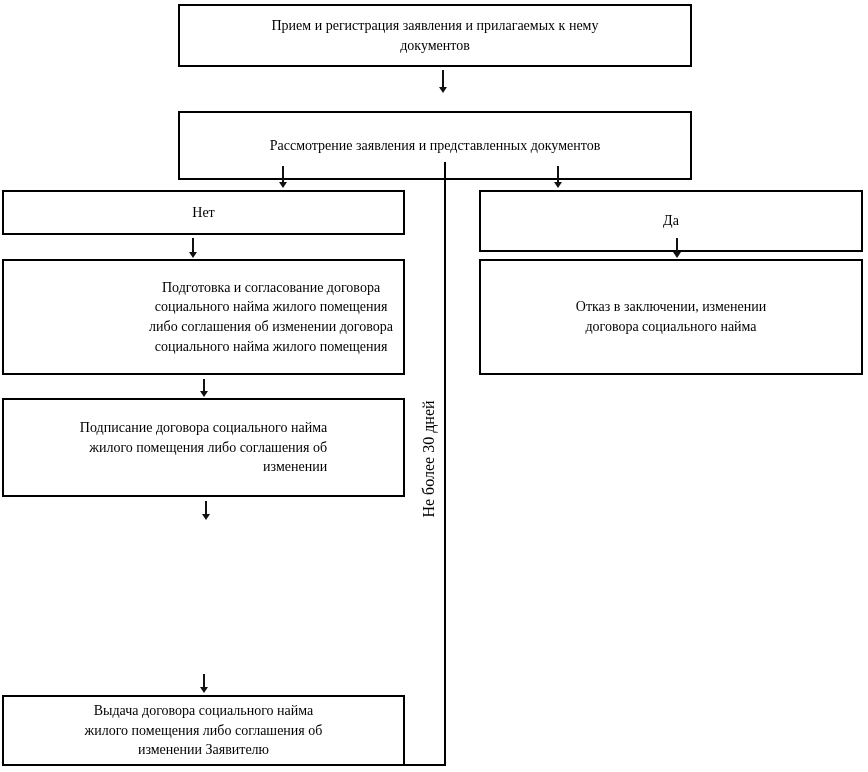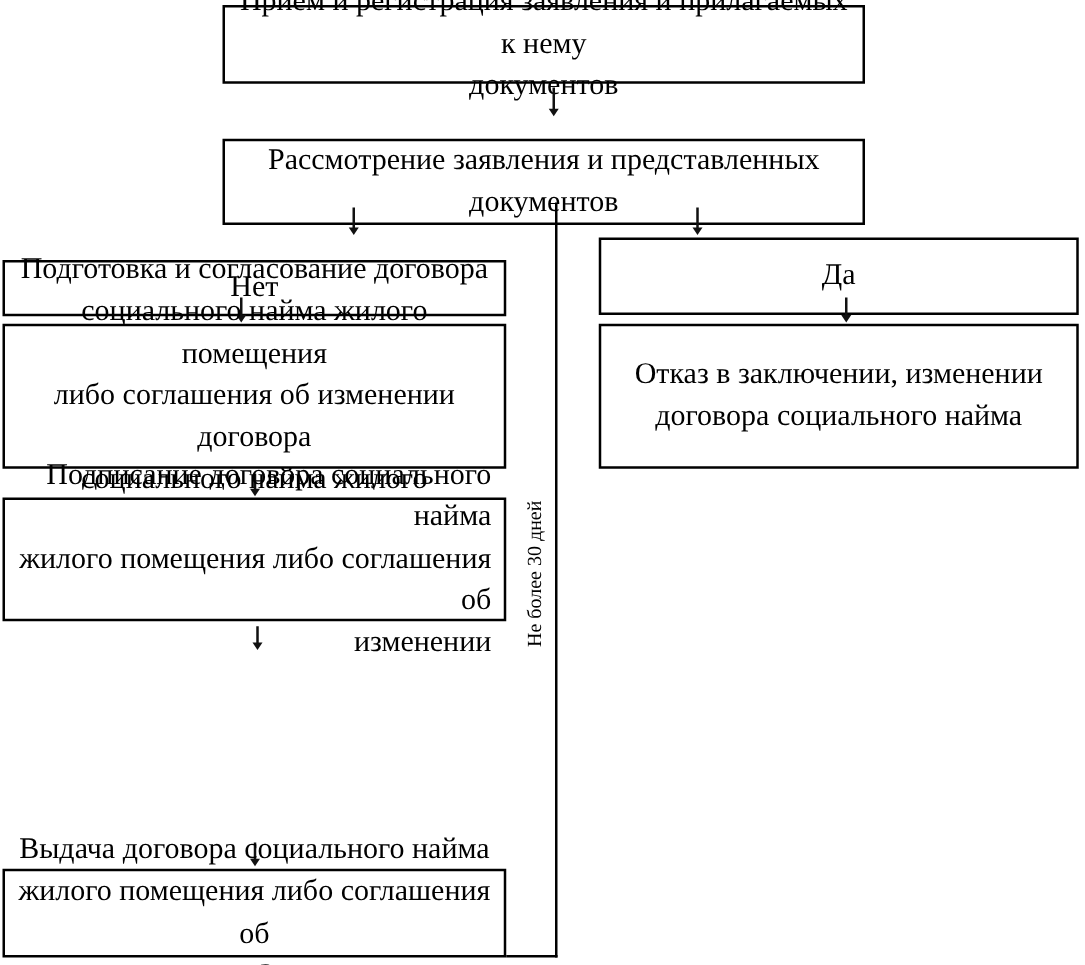--- a/index.html
+++ b/index.html
@@ -18,34 +18,34 @@
   }
   .box {
     position: absolute;
     box-sizing: border-box;
     border: 2px solid #000000;
     background: #ffffff;
     display: flex;
     align-items: center;
     justify-content: center;
     text-align: center;
-    font-size: 24px;
+    font-size: 14px;
     line-height: 1.4;
     padding: 0 10px;
   }
   .box span {
     white-space: pre-line;
     display: block;
   }
   
   .b-intake   { left: 178px; top: 4px;   width: 514px; height: 63px;  padding: 0 6px; }
   .b-review   { left: 178px; top: 111px;  width: 514px; height: 69px; }
-  .b-no       { left: 2px;   top: 190px; width: 403px; height: 45px; margin-top: 18px; }
+  .b-no       { left: 2px;   top: 190px; width: 403px; height: 45px; }
   .b-yes      { left: 479px; top: 190px; width: 384px; height: 62px; }
-  .b-prepare  { left: 2px;   top: 259px; width: 403px; height: 116px; }
+  .b-prepare  { left: 2px;   top: 259px; width: 403px; height: 116px; justify-content: flex-end; }
   .b-refuse   { left: 479px; top: 259px; width: 384px; height: 116px; }
   .b-sign     { left: 2px;   top: 398px; width: 403px; height: 99px; text-align: right; }
   .b-register { left: 2px;   top: 521px; width: 403px; height: 149px; }
   .b-issue    { left: 2px;   top: 695px; width: 403px; height: 71px; }
 
   
   .arrow {
     position: absolute;
     width: 2px;
     background: #111111;

